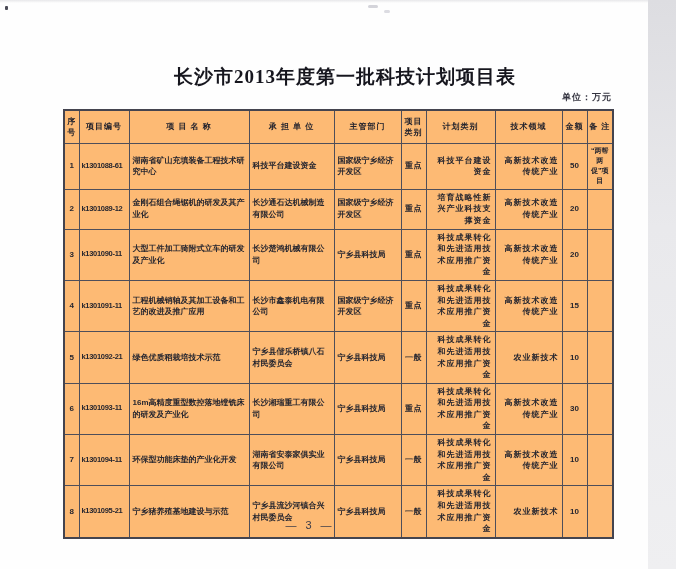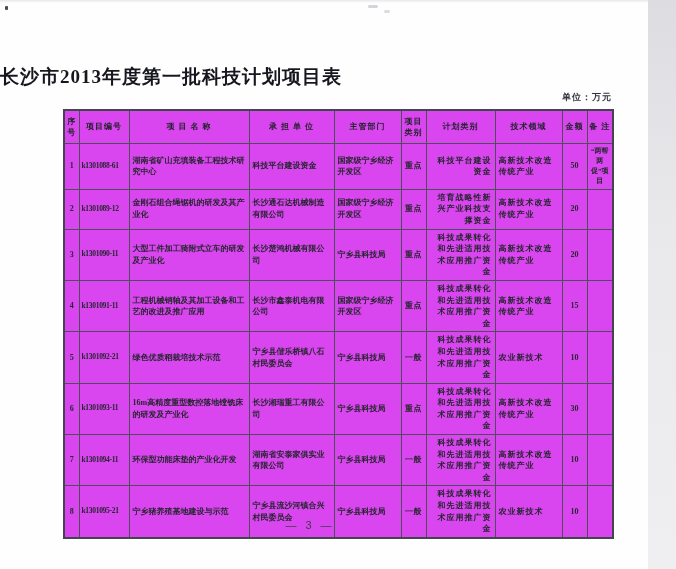--- a/index.html
+++ b/index.html
@@ -19,34 +19,33 @@
     background:linear-gradient(180deg,#e8e8ea,#fefefe);
   }
   .artifact-dot{
     position:absolute;left:5px;top:6px;width:3px;height:4px;background:#4a4a55;border-radius:1px;
   }
   .artifact-smudge1{position:absolute;left:368px;top:5px;width:10px;height:3px;background:#d4d4da;border-radius:2px;}
   .artifact-smudge2{position:absolute;left:384px;top:10px;width:6px;height:3px;background:#dcdce2;border-radius:2px;}
 
   .doc-title{
     position:absolute;top:64px;left:0;width:516px;
-    text-align:left;
+    text-align:right;
     font-family:"Liberation Serif", serif;
     font-weight:bold;font-size:19px;letter-spacing:1px;color:#16161e;
   }
   .unit-note{
     position:absolute;top:91px;right:64px;
     font-size:9px;font-weight:bold;color:#33333f;letter-spacing:1px;
   }
 
   table.doc-table{
     position:absolute;left:63px;top:109px;width:549px;
     border-collapse:collapse;table-layout:fixed;
-    background:#d946ef;
-    font-family:Liberation Serif, serif;
+    background:#fdba74;
   }
   table.doc-table,
   table.doc-table th,
   table.doc-table td{
     border:1px solid #4e4e5a;
   }
   table.doc-table{border:2px solid #44444f;}
   th{
     font-size:8px;font-weight:bold;text-align:center;vertical-align:middle;
     padding:2px 1px;height:28px;color:#23232d;letter-spacing:1px;line-height:1.4;
@@ -62,21 +61,21 @@
   tr.data{height:37px;}
   tr.data:nth-of-type(2),tr.data:nth-of-type(3){height:40px;}
   tr.data:nth-of-type(7){height:42px;}
   .c-no{text-align:center;padding:2px 1px;}
   .c-code{font-size:7.5px;letter-spacing:-0.3px;white-space:nowrap;padding:2px 1px 2px 2px;}
   .c-name{text-align:left;}
   .c-unit{text-align:left;}
   .c-dept{text-align:left;}
   .c-cat{text-align:center;letter-spacing:0.5px;}
   .c-plan{text-align:right;letter-spacing:1px;margin-left:32px;}
-  .c-field{text-align:left;letter-spacing:1px;}
+  .c-field{text-align:right;letter-spacing:1px;}
   .c-amt{text-align:center;}
   .c-note{text-align:center;font-size:7px;letter-spacing:0;padding:2px 1px;}
 
   .page-footer{
     position:absolute;top:519px;left:0;width:620px;text-align:center;
     font-size:11px;color:#3c3c48;letter-spacing:3px;
   }
 </style>
 </head>
 <body>

